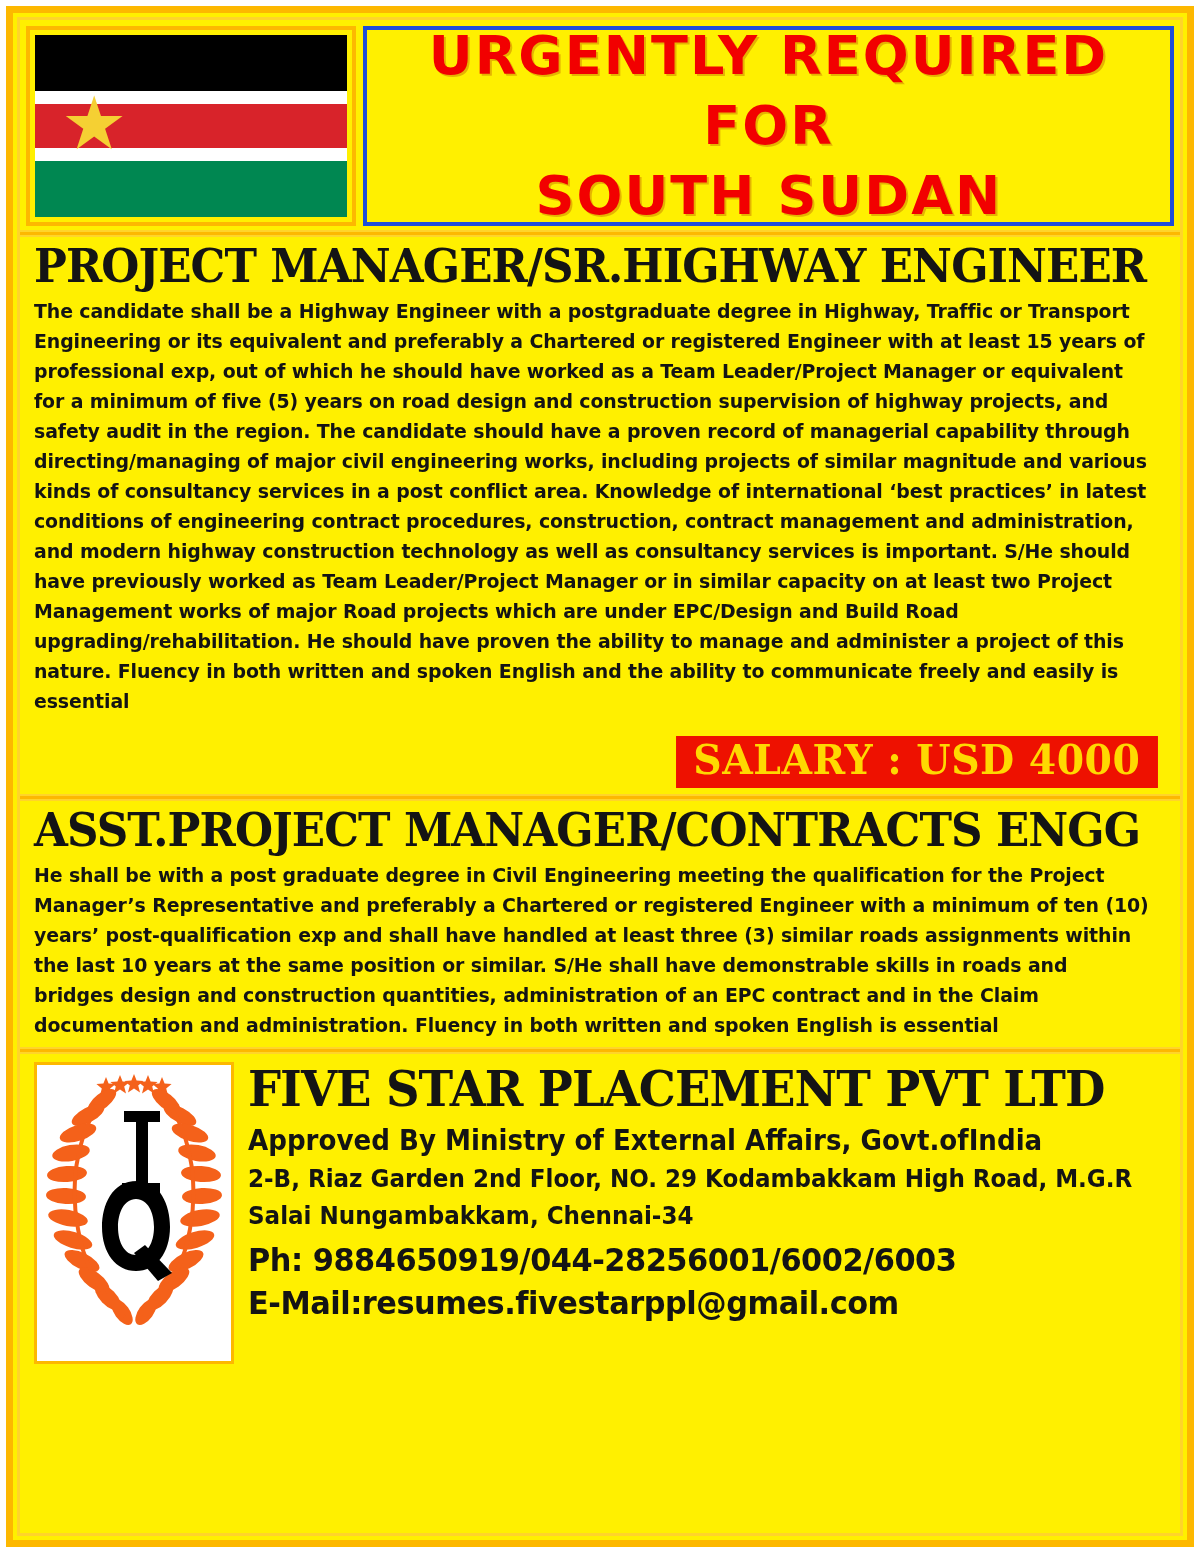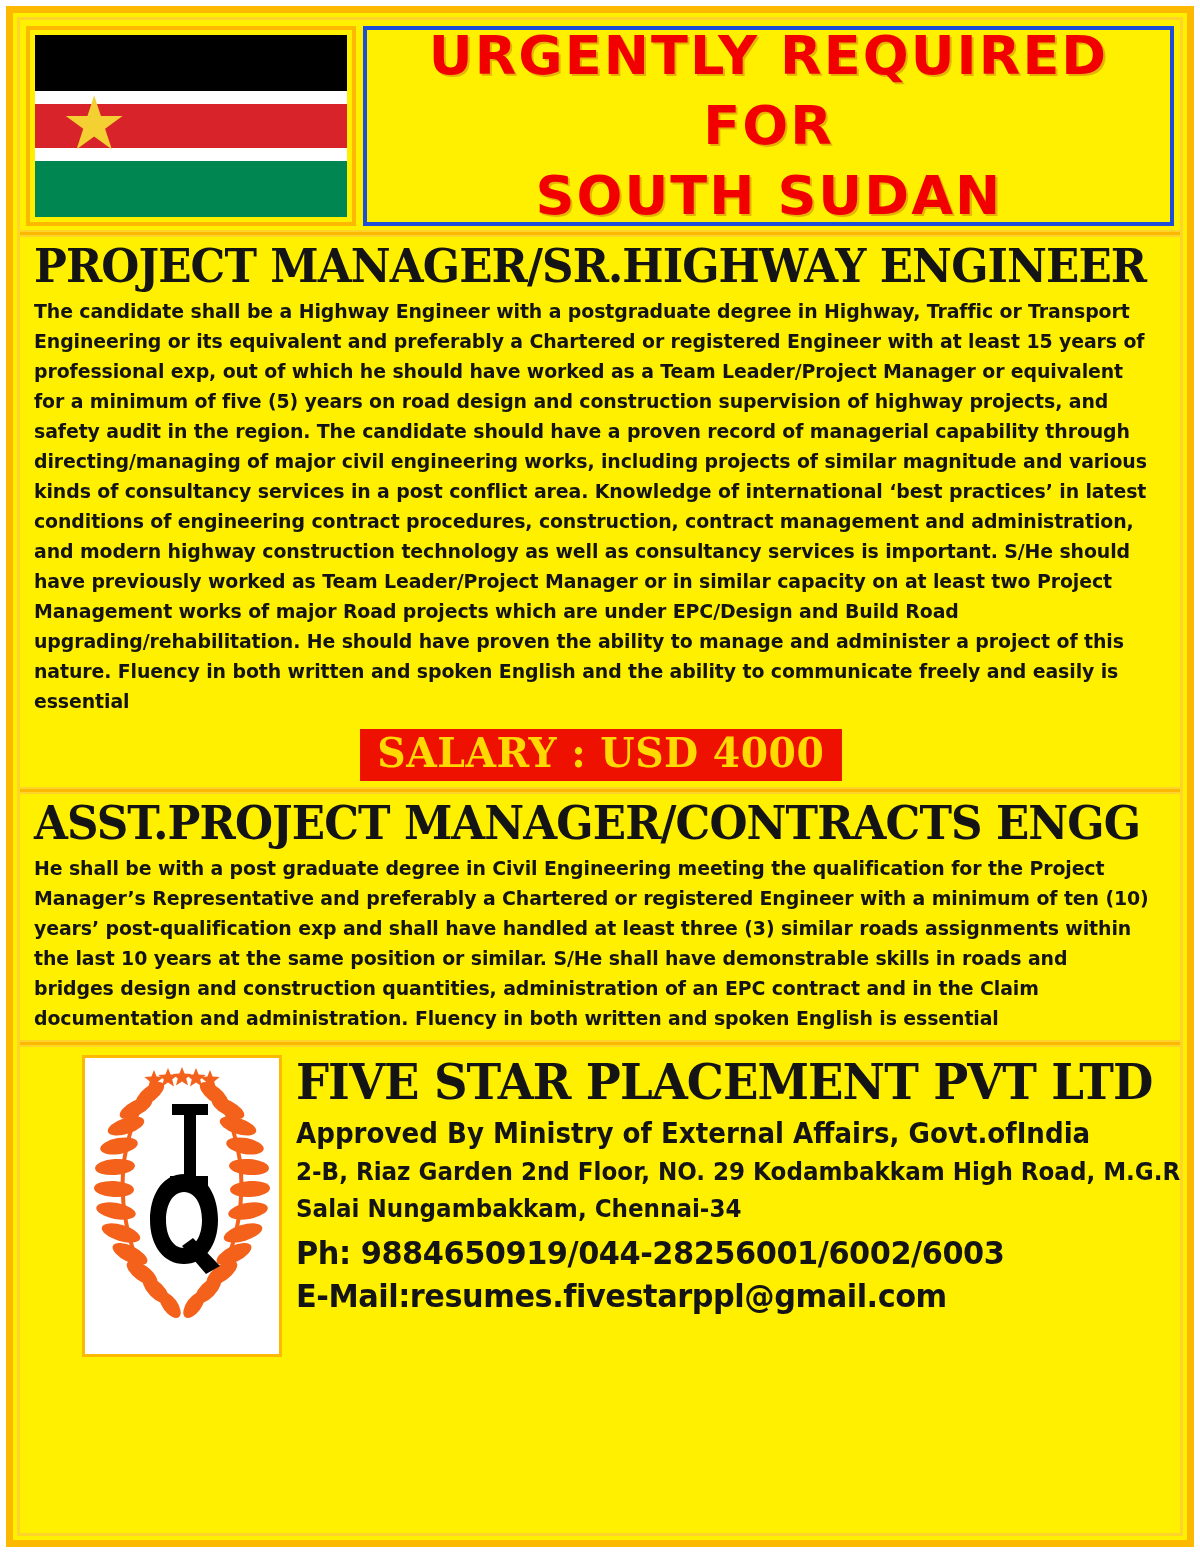--- a/index.html
+++ b/index.html
@@ -147,22 +147,22 @@
     font-size: 19.2px;
     line-height: 1.565;
     text-align: left;
     transform: scaleX(0.985);
     transform-origin: left top;
     letter-spacing: -0.1px;
   }
 
   .salary-wrap {
     display: flex;
-    justify-content: center;
-    margin-top: 12px;
+    justify-content: flex-end;
+    margin-top: 19px;
   }
   .salary {
     background: #ee1100;
     color: #ffd900;
     font-family: "DejaVu Serif", serif;
     font-weight: bold;
     font-size: 41px;
     line-height: 1.12;
     padding: 2px 18px 4px 18px;
     letter-spacing: 0.5px;
@@ -170,21 +170,20 @@
     transform: scaleX(0.96);
   }
 
   
   .footer {
     display: flex;
     padding: 8px 10px 10px 14px;
     gap: 14px;
     flex: 1 1 auto;
     align-items: flex-start;
-    margin-left: 48px;
   }
 
   .logo-box {
     width: 200px;
     flex: 0 0 200px;
     border: 3px solid #fdb800;
     background: #ffffff;
     height: 302px;
     display: flex;
     align-items: center;

